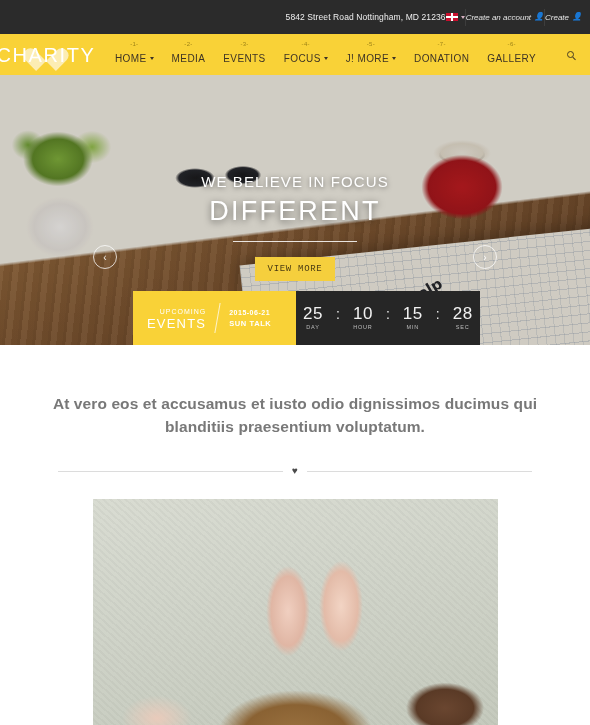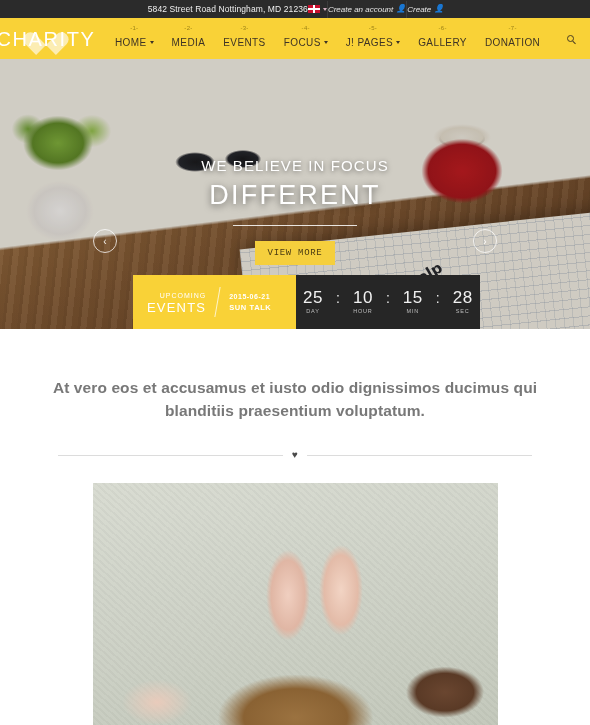--- a/index.html
+++ b/index.html
@@ -5,25 +5,25 @@
   * { box-sizing: border-box; margin: 0; padding: 0; }
   html, body {
     width: 590px; height: 725px;
     background: #ffffff;
     font-family: "Liberation Sans", sans-serif;
     overflow: hidden;
   }
 
   
   .topbar {
-    height: 18px;
+    height: 34px;
     background: #2b2b2b;
     display: flex;
     align-items: center;
-    justify-content: center;
+    justify-content: flex-end;
     padding: 0 8px 0 10px;
     color: #e9e9e9;
   }
   .topbar-address {
     font-size: 8.5px;
     letter-spacing: .1px;
     color: #efefef;
     white-space: nowrap;
   }
   .topbar-right {
@@ -465,29 +465,29 @@
     <div class="menu-item">
       <span class="menu-num">-3-</span>
       <span class="menu-label">EVENTS</span>
     </div>
     <div class="menu-item">
       <span class="menu-num">-4-</span>
       <span class="menu-label">FOCUS</span><span class="menu-caret"></span>
     </div>
     <div class="menu-item">
       <span class="menu-num">-5-</span>
-      <span class="menu-label">J! PAGES</span><span class="menu-caret"></span>
+      <span class="menu-label">J! MORE</span><span class="menu-caret"></span>
+    </div>
+    <div class="menu-item">
+      <span class="menu-num">-7-</span>
+      <span class="menu-label">DONATION</span>
     </div>
     <div class="menu-item">
       <span class="menu-num">-6-</span>
       <span class="menu-label">GALLERY</span>
-    </div>
-    <div class="menu-item">
-      <span class="menu-num">-7-</span>
-      <span class="menu-label">DONATION</span>
     </div>
   </div>
   <div class="search-btn">
     <span class="search-glyph"></span>
   </div>
 </div>
 
 <div class="hero">
   <div class="hero-bg"></div>
   <div class="hero-paper"></div>

